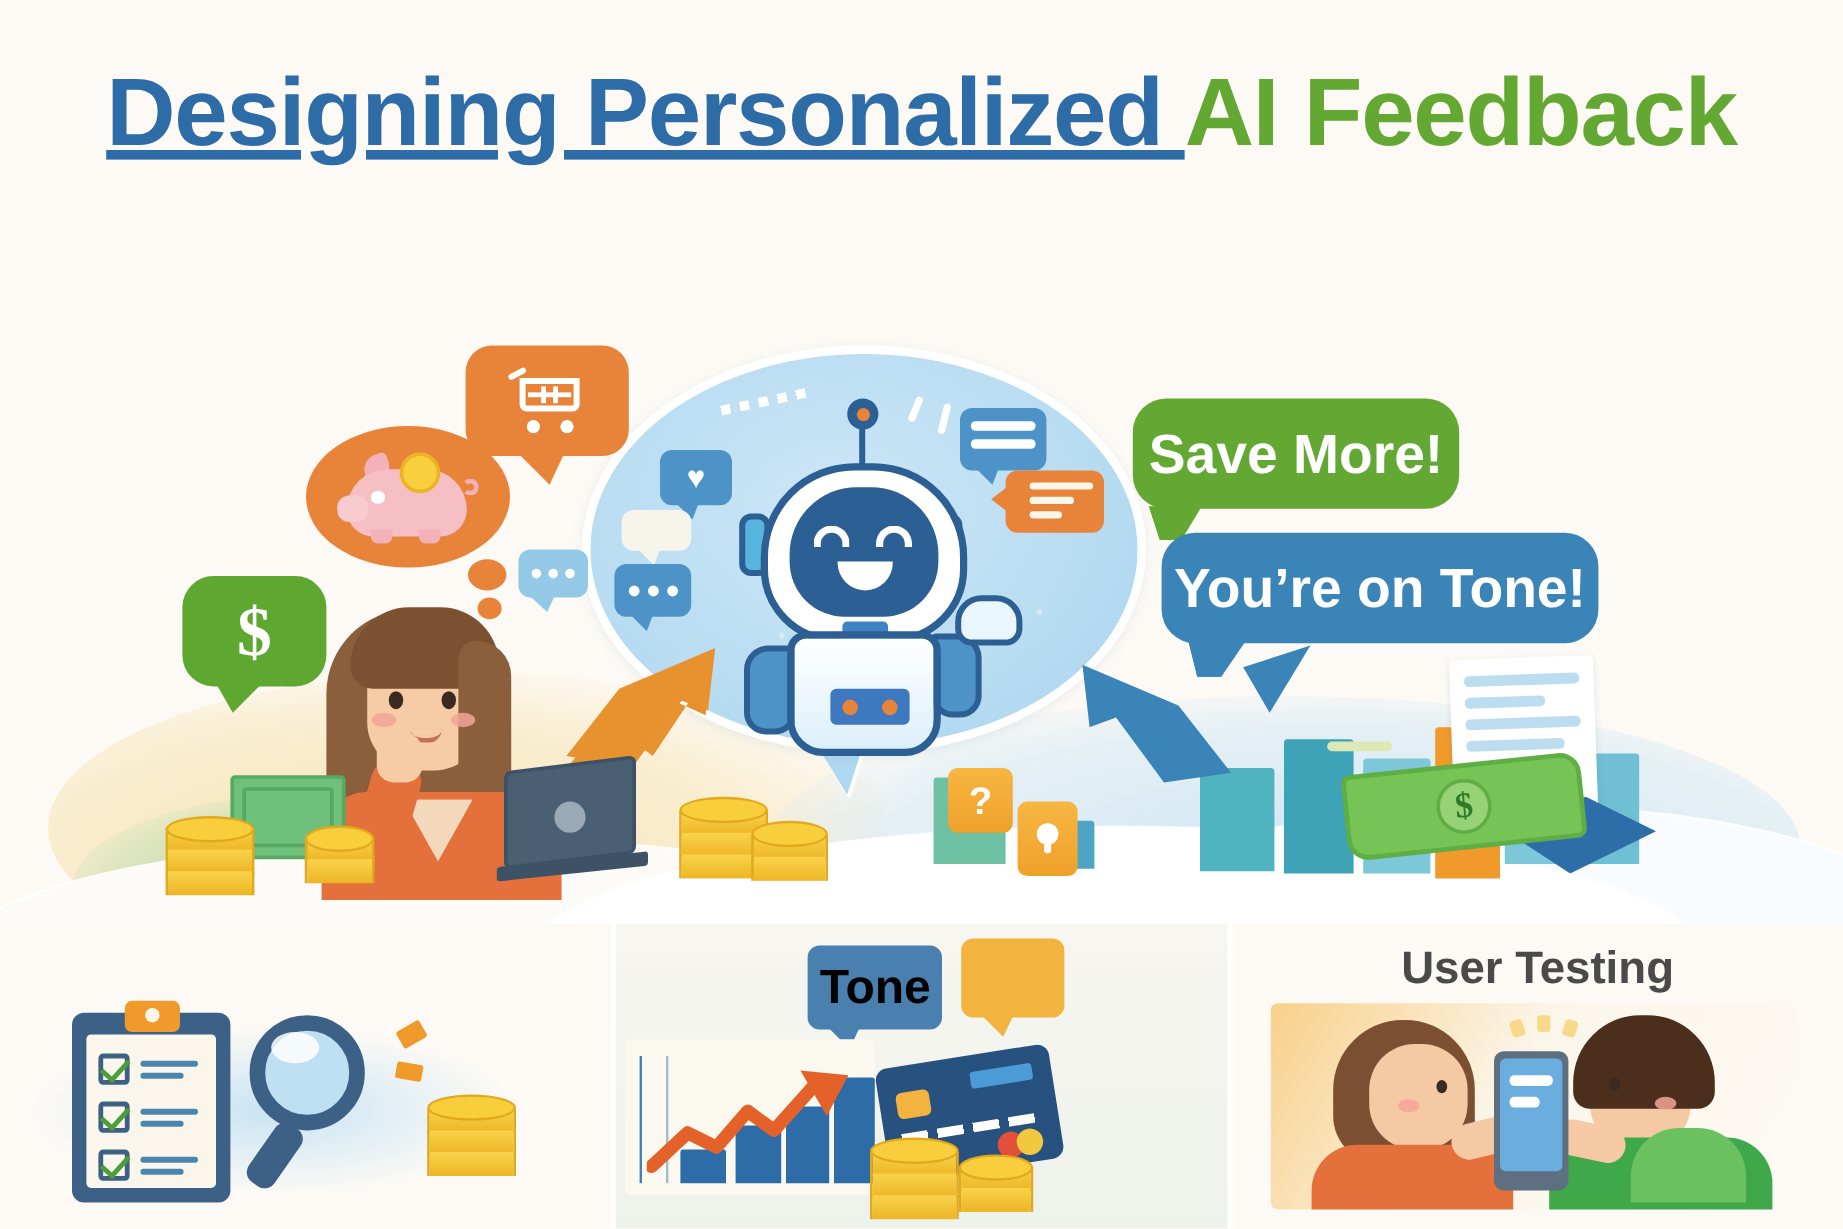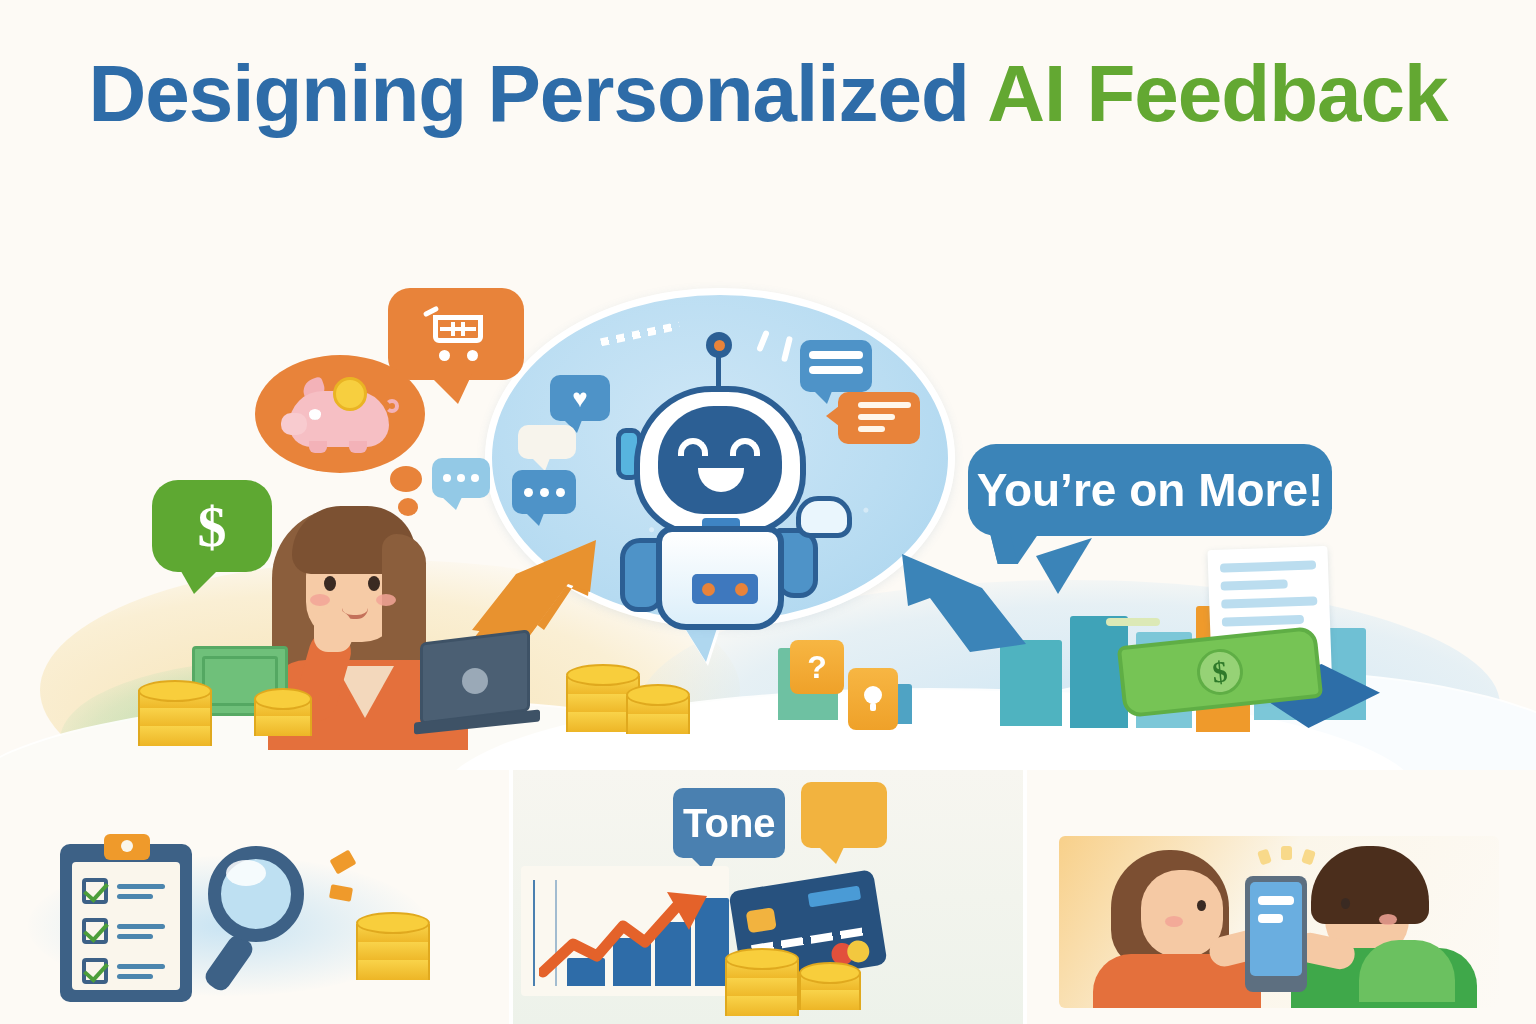--- a/index.html
+++ b/index.html
@@ -11,21 +11,21 @@
   }
   #stage { position:relative; width:1536px; height:1024px; overflow:hidden; background:#FDFAF5; }
 
   
   .title-block { position:absolute; top:54px; left:0; width:1536px; text-align:center; }
   .title-main {
     font-family:"Liberation Sans Narrow","Liberation Sans", sans-serif;
     font-size:80px; font-weight:bold; letter-spacing:-1px;
     line-height:1.0; white-space:nowrap;
   }
-  .t-blue  { color:#2E6CA8; }
+  .t-blue  { color:#2E6CA8;text-decoration:underline; }
   .t-green { color:#63A832; }
   .subtitle-row {
     display:flex; align-items:center; justify-content:center; gap:20px;
     margin-top:20px;
   }
   .subtitle {
     font-family:"Liberation Sans Narrow","Liberation Sans", sans-serif;
     font-size:43px; font-weight:bold; color:#4A4A4A; white-space:nowrap;
     letter-spacing:-0.3px;
   }
@@ -308,21 +308,21 @@
   
   .badge {
     position:absolute; border-radius:10px; display:flex; align-items:center; justify-content:center;
     font-family:"Liberation Sans Narrow","Liberation Sans",sans-serif; font-weight:bold;
   }
   .badge::after { content:""; position:absolute; bottom:-16px; left:18px;
     border-left:17px solid transparent; border-right:8px solid transparent; border-top:17px solid currentColor; }
   .badge-llm  { left:16px; top:20px; width:130px; height:66px; background:#BCDCF1; color:#BCDCF1; font-size:44px; }
   .badge-llm span { color:#2E6CA8; }
   .badge-tone { left:160px; top:18px; width:112px; height:70px; background:#4A80B0; color:#4A80B0; font-size:40px; }
-  .badge-tone span { color:#ffffff; }
+  .badge-tone span { color:#000000; }
   .badge-lines { left:288px; top:12px; width:86px; height:66px; background:#F2B33F; color:#F2B33F; padding:14px 11px; }
   .badge-lines i { display:block; height:9px; background:#FFF8EC; border-radius:5px; margin-bottom:9px; }
   .chartcard { position:absolute; left:8px; top:96px; width:208px; height:130px; background:#FBF8F0; border-radius:4px; }
   .chartcard .axis { position:absolute; left:12px; bottom:10px; width:2px; height:106px; background:#4A80B0; }
   .chartcard .axis2 { position:absolute; left:34px; bottom:10px; width:2px; height:106px; background:#4A80B0; opacity:.5; }
   .cbar { position:absolute; bottom:10px; background:#2E6CA8; border-radius:2px 2px 0 0; }
   .trend { position:absolute; left:18px; bottom:14px; width:180px; height:96px; }
   .creditcard { position:absolute; left:222px; top:110px; width:146px; height:96px; background:#27517E;
     border-radius:10px; transform:rotate(-9deg); }
   .creditcard .chip { position:absolute; left:14px; top:22px; width:28px; height:22px; background:#F2B33F; border-radius:5px; }
@@ -479,21 +479,22 @@
 
   <div class="tb tb-dollar">$</div>
   <div class="tb tb-small">
     <i></i>
       <i></i>
       <i></i>
   </div>
   <div class="puff p1"></div>
   <div class="puff p2"></div>
 
-  <div class="say say-blue">You’re on More!</div>
+  <div class="say say-green">Save More!</div>
+  <div class="say say-blue">You’re on Tone!</div>
 
   <div class="arrow" style="left:470px; top:534px;">
     <svg width="130" height="108" viewBox="0 0 130 108">
       <path d="M4 104 L34 66 L74 96 L106 48 L78 42 L124 8 L118 62 L96 52 L56 106 Z" fill="#E8922F"></path>
       <path d="M2 96 L46 40 L126 6 L120 58 L98 50 L58 104 Z" fill="#E8922F"></path>
     </svg>
   </div>
   <div class="arrow" style="left:898px; top:548px;">
     <svg width="130" height="108" viewBox="0 0 130 108">
       <path d="M128 96 L84 40 L4 6 L10 58 L32 50 L72 104 Z" fill="#3B84B8"></path>
@@ -632,20 +633,21 @@
         <div class="coin-disc" style="top:2px;"></div>
       </div>
       <div class="coins" style="left:286px; top:190px;">
         <div class="coin-body" style="top:12px; width:62px;"></div>
         <div class="coin-body" style="top:30px; width:62px;"></div>
         <div class="coin-disc" style="top:2px;  width:62px;"></div>
       </div>
     </div>
 
     <div class="panel panel-3">
+      <div class="panel-title">User Testing</div>
       <div class="photo">
         <div class="ph-l-hair"></div>
         <div class="ph-l-face"></div>
         <div class="ph-eye" style="left:138px; top:64px;"></div>
         <div class="ph-blush" style="left:106px; top:80px;"></div>
         <div class="ph-l-body"></div>
         <div class="ph-r-face"></div>
         <div class="ph-r-hair"></div>
         <div class="ph-eye" style="left:282px; top:62px;"></div>
         <div class="ph-blush" style="left:320px; top:78px;"></div>

